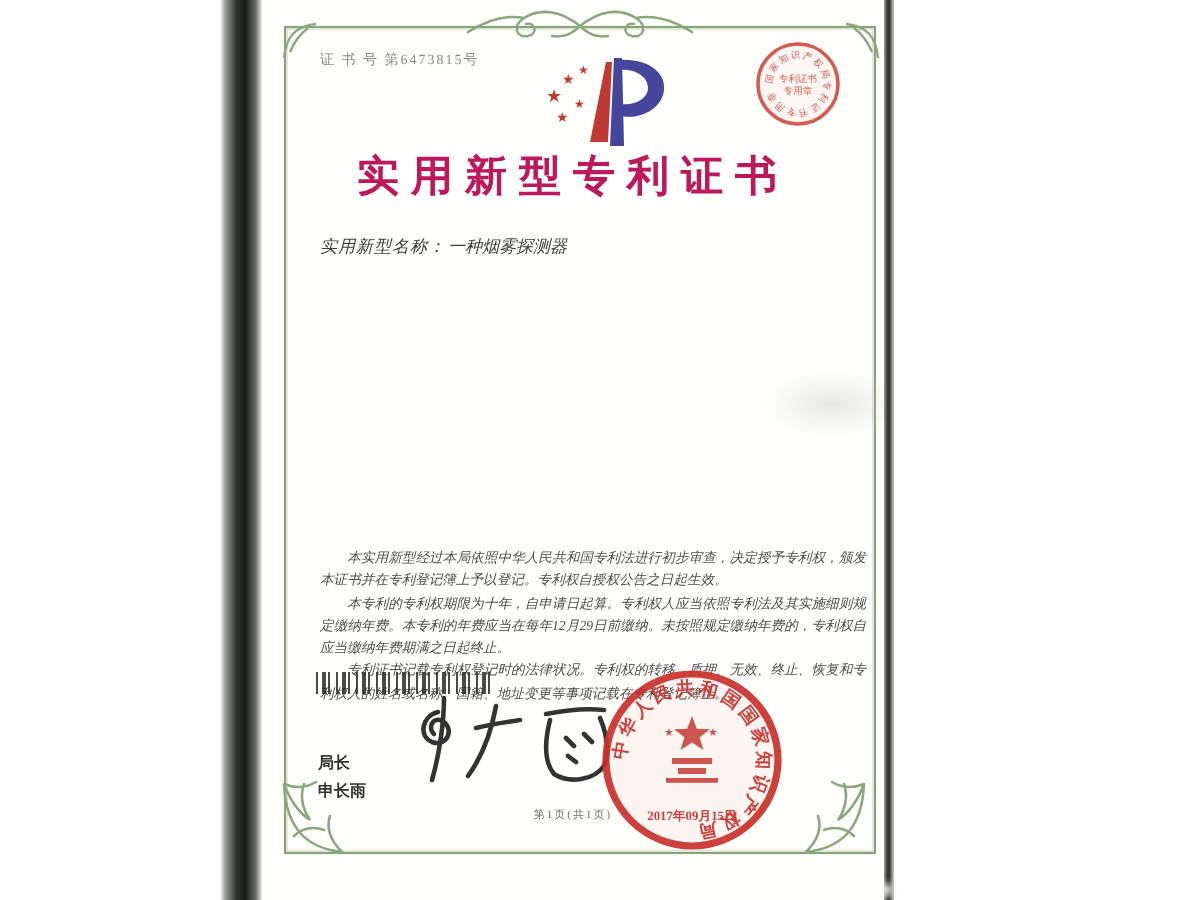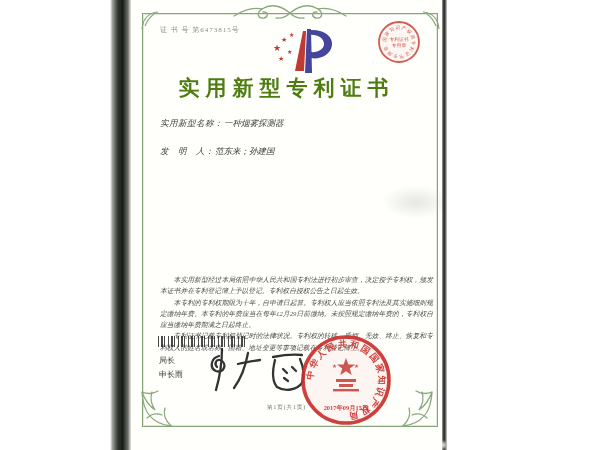--- a/index.html
+++ b/index.html
@@ -24,38 +24,38 @@
   .border-rect { position:absolute; left:11px; top:13px; width:296px; height:414px;
     border:1.5px solid #86a478; box-shadow:inset 0 0 0 1px rgba(134,164,120,0.25); }
   .orn { position:absolute; pointer-events:none; }
 
   .cert-no { position:absolute; left:29px; top:25px; font-size:7px; color:#8b8b84;
     letter-spacing:1px; }
 
   .logo { position:absolute; left:140px; top:25px; }
 
   .title { position:absolute; left:0; top:74px; width:100%; text-align:center;
-    font-size:21px; font-weight:700; color:#4d7c0f; letter-spacing:6px; }
+    font-size:21px; font-weight:700; color:#be185d; letter-spacing:6px; }
 
   .fields { position:absolute; left:29px; top:118px; width:260px; }
   .field { height:27.5px; font-size:8.5px; color:#3b3b38; white-space:nowrap;font-style:italic; }
   .field .lab { letter-spacing:0.5px; }
   .field .val { margin-left:1px; }
 
   .paras { position:absolute; left:29px; top:274px; width:273px; font-size:6.8px;
     line-height:1.66; color:#4c4c48; text-align:justify; font-style:italic; }
   .paras p { text-indent:2em; }
 
   .barcode { position:absolute; left:27px; top:336px; width:89px; height:11px;
     background:
       repeating-linear-gradient(90deg,#2a2a2a 0 1px,transparent 1px 3px,#2a2a2a 3px 5px,transparent 5px 6px,#2a2a2a 6px 7px,transparent 7px 10px);
     opacity:.85; }
 
-  .signer { position:absolute; left:28px; top:354px; font-size:8px; color:#333;
-    line-height:14px; }
+  .signer { position:absolute; left:28px; top:375px; font-size:8px; color:#333;
+    line-height:14px;font-weight:bold; }
   .signature { position:absolute; left:72px; top:346px; }
 
   .seal { position:absolute; left:165px; top:330px; opacity:.92; }
   .corner-stamp { position:absolute; left:242px; top:16px; opacity:.9; }
 
   .page-footer { position:absolute; left:0; top:404px; width:100%; text-align:center;
     font-size:5.5px; color:#6d6d68; letter-spacing:1px; }
 
   svg text { font-family:"Liberation Serif","DejaVu Serif",serif; }
 </style>
@@ -130,23 +130,20 @@
       <text x="26" y="25" font-size="4.8" fill="#d04a3e" text-anchor="middle">专利证书</text>
       <text x="26" y="31" font-size="4.8" fill="#d04a3e" text-anchor="middle">专用章</text>
     </svg>
 
     <div class="title">实用新型专利证书</div>
 
     <div class="fields">
       <div class="field">
         <span class="lab">实用新型名称：</span><span class="val">一种烟雾探测器</span>
       </div>
-      <div class="field">
-        <span class="lab">发　明　人：</span><span class="val">范东来；孙建国</span>
-      </div>
     </div>
 
     <div class="paras">
       <p>本实用新型经过本局依照中华人民共和国专利法进行初步审查，决定授予专利权，颁发本证书并在专利登记簿上予以登记。专利权自授权公告之日起生效。</p>
       <p>本专利的专利权期限为十年，自申请日起算。专利权人应当依照专利法及其实施细则规定缴纳年费。本专利的年费应当在每年12月29日前缴纳。未按照规定缴纳年费的，专利权自应当缴纳年费期满之日起终止。</p>
       <p>专利证书记载专利权登记时的法律状况。专利权的转移、质押、无效、终止、恢复和专利权人的姓名或名称、国籍、地址变更等事项记载在专利登记簿上。</p>
     </div>
 
     <div class="barcode"></div>
 

